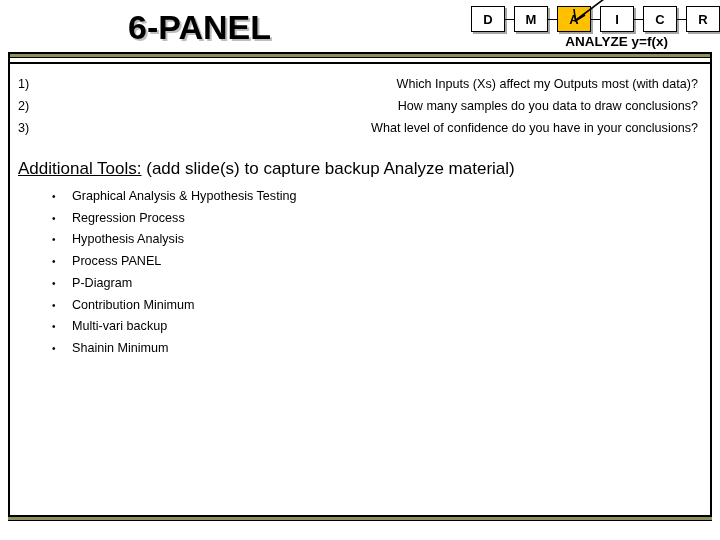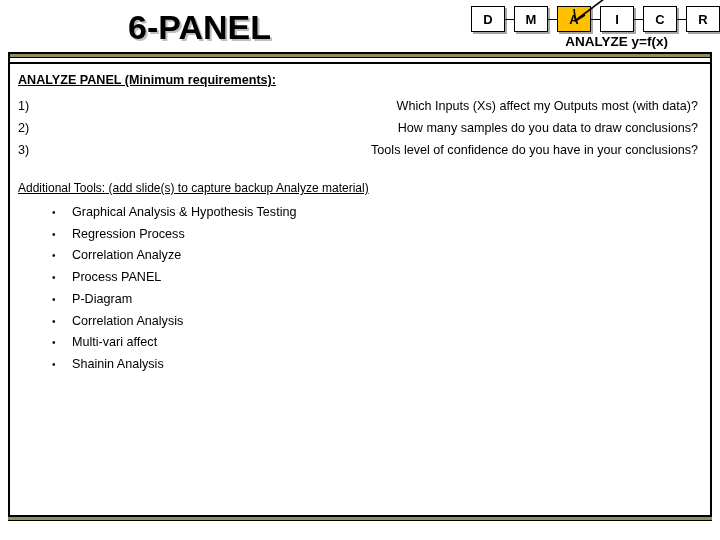--- a/index.html
+++ b/index.html
@@ -159,24 +159,23 @@
     line-height: 22px;
     white-space: nowrap;
   }
   .num-marker {
     width: 42px;
     flex: 0 0 42px;
   }
   .num-text { flex: 1 1 auto; text-align: right; }
 
   .tools-head {
-    font-size: 12px;
+    font-size: 17px;
     margin: 20px 0 7px 0;
     white-space: nowrap;
-    text-decoration: underline;
   }
   .tools-head .u {
     text-decoration: underline;
   }
 
   .bullet-list {
     list-style: none;
     margin: 0;
     padding: 0;
   }
@@ -251,70 +250,69 @@
   <div class="v-border right"></div>
 
   <div class="rule rule-bottom">
     <div class="r-dark-top"></div>
     <div class="r-band"></div>
     <div class="r-dark-bot"></div>
   </div>
 
   <div class="content">
 
-    <div class="section-head">ANALYZE PANEL  (Minimum requirements):</div>
 
     <ul class="num-list" id="question-list">
         <li class="num-row">
           <span class="num-marker">1)</span>
           <span class="num-text">Which Inputs (Xs) affect my Outputs most (with data)?</span>
         </li>
         <li class="num-row">
           <span class="num-marker">2)</span>
           <span class="num-text">How many samples do you data to draw conclusions?</span>
         </li>
         <li class="num-row">
           <span class="num-marker">3)</span>
-          <span class="num-text">Tools level of confidence do you have in your conclusions?</span>
+          <span class="num-text">What level of confidence do you have in your conclusions?</span>
         </li>
       </ul>
 
     <div class="tools-head">
       <span class="u">Additional Tools:</span><span> (add slide(s) to capture backup Analyze material)</span>
     </div>
 
     <ul class="bullet-list" id="tool-list">
         <li class="bullet-row">
           <span class="bullet-dot">•</span>
           <span class="bullet-text">Graphical Analysis &amp; Hypothesis Testing</span>
         </li>
         <li class="bullet-row">
           <span class="bullet-dot">•</span>
           <span class="bullet-text">Regression Process</span>
         </li>
         <li class="bullet-row">
           <span class="bullet-dot">•</span>
-          <span class="bullet-text">Correlation Analyze</span>
+          <span class="bullet-text">Hypothesis Analysis</span>
         </li>
         <li class="bullet-row">
           <span class="bullet-dot">•</span>
           <span class="bullet-text">Process PANEL</span>
         </li>
         <li class="bullet-row">
           <span class="bullet-dot">•</span>
           <span class="bullet-text">P-Diagram</span>
         </li>
         <li class="bullet-row">
           <span class="bullet-dot">•</span>
-          <span class="bullet-text">Correlation Analysis</span>
-        </li>
-        <li class="bullet-row">
-          <span class="bullet-dot">•</span>
-          <span class="bullet-text">Multi-vari affect</span>
-        </li>
-        <li class="bullet-row">
-          <span class="bullet-dot">•</span>
-          <span class="bullet-text">Shainin Analysis</span>
+          <span class="bullet-text">Contribution Minimum</span>
+        </li>
+        <li class="bullet-row">
+          <span class="bullet-dot">•</span>
+          <span class="bullet-text">Multi-vari backup</span>
+        </li>
+        <li class="bullet-row">
+          <span class="bullet-dot">•</span>
+          <span class="bullet-text">Shainin Minimum</span>
         </li>
       </ul>
   </div>
 
 </div>
 
 </body></html>

